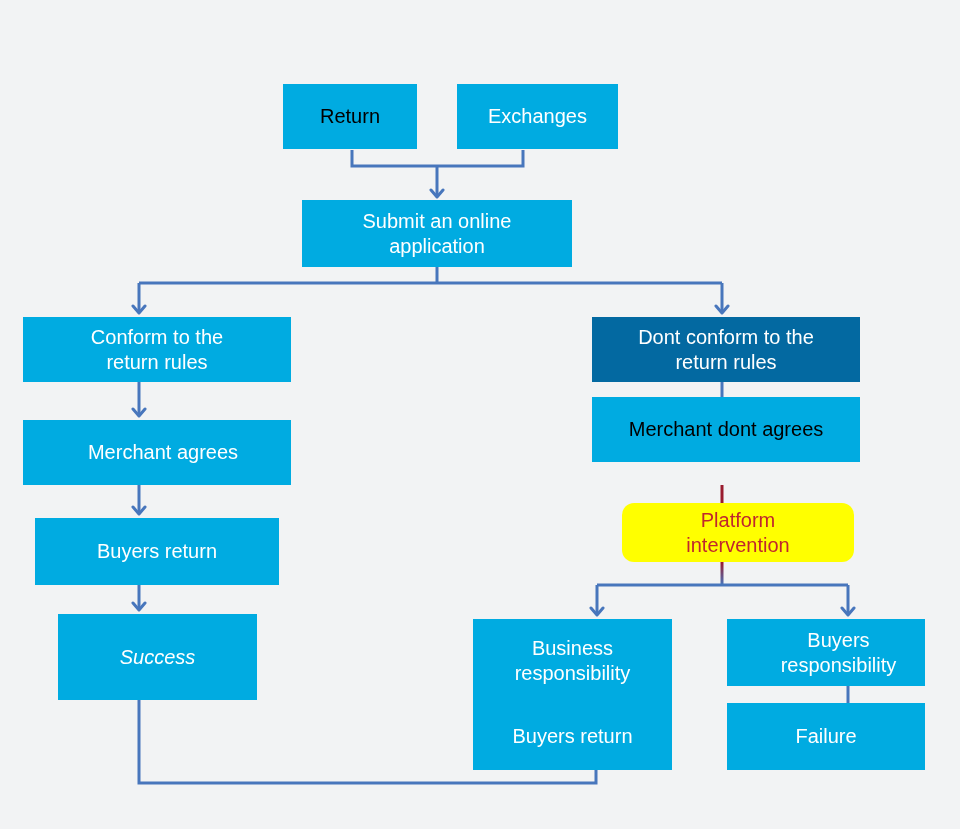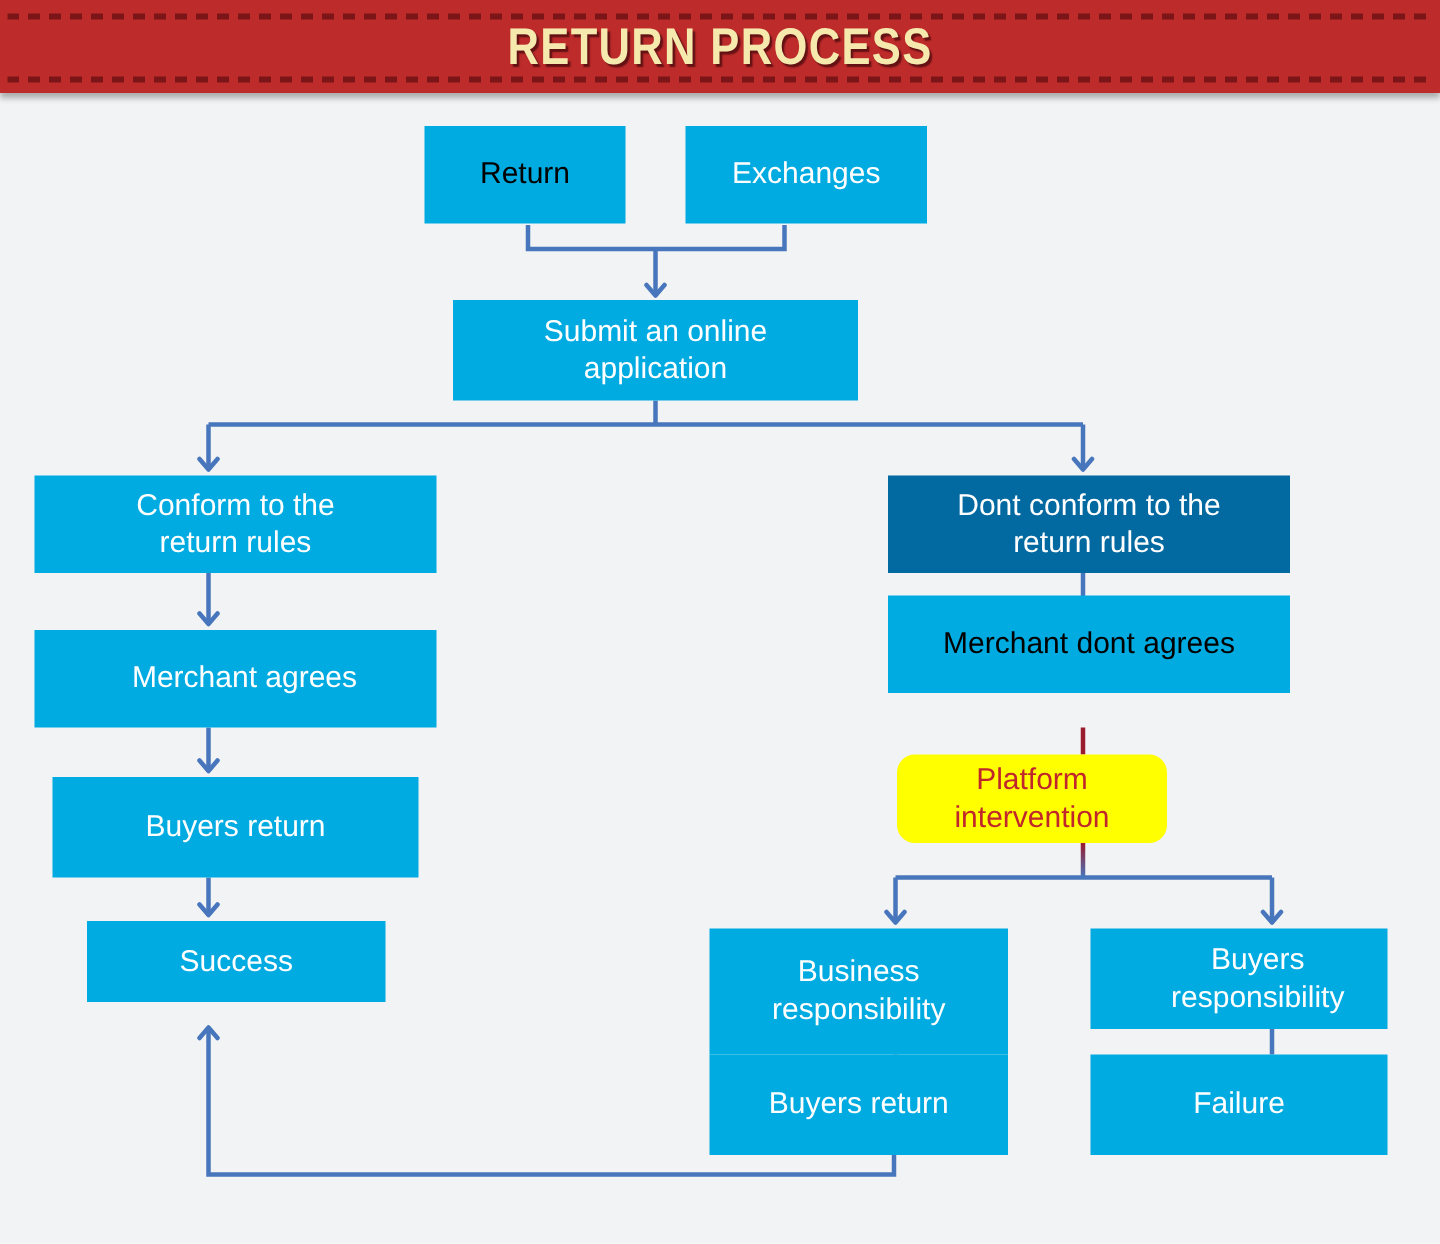--- a/index.html
+++ b/index.html
@@ -23,27 +23,20 @@
   .connectors { position:absolute; top:0; left:0; width:960px; height:829px; pointer-events:none; }
   .node { position:absolute; display:flex; align-items:center; justify-content:center;
           text-align:center; font-size:20px; line-height:1.25; white-space:pre-line; }
   .node.highlight { border-radius:12px; }
 </style>
 </head>
 <body>
 
 <div class="page">
 
-  <div class="header">
-    <div class="dash-row dash-top"></div>
-    <div class="dash-row dash-bottom"></div>
-    <div class="header-title">
-      <span>RETURN PROCESS</span>
-    </div>
-  </div>
 
   <svg class="connectors" id="connectors" viewBox="0 0 960 829" xmlns="http://www.w3.org/2000/svg">
     <defs>
       <marker id="arrow-blue" markerWidth="16" markerHeight="16" refX="8" refY="8" orient="auto" markerUnits="userSpaceOnUse">
         <path d="M2,2 L9,8 L2,14" fill="none" stroke="#4876BC" stroke-width="3" stroke-linecap="round" stroke-linejoin="round"></path>
       </marker>
       <linearGradient id="redblue" gradientUnits="userSpaceOnUse" x1="722" y1="562" x2="722" y2="585">
         <stop offset="0" stop-color="#9A1B2E"></stop>
         <stop offset="1" stop-color="#4876BC"></stop>
       </linearGradient>
@@ -72,24 +65,24 @@
       <div class="node" style="left: 283px; top: 84px; width: 134px; height: 65px; background: rgb(0, 171, 225); color: #000000;">Return</div>
       <div class="node" style="left: 457px; top: 84px; width: 161px; height: 65px; background: rgb(0, 171, 225); color: rgb(255, 255, 255);">Exchanges</div>
       <div class="node" style="left: 302px; top: 200px; width: 270px; height: 67px; background: rgb(0, 171, 225); color: rgb(255, 255, 255);">Submit an online
 application</div>
       <div class="node" style="left: 23px; top: 317px; width: 268px; height: 65px; background: rgb(0, 171, 225); color: rgb(255, 255, 255);">Conform to the
 return rules</div>
       <div class="node" style="left: 592px; top: 317px; width: 268px; height: 65px; background: #0369a1; color: rgb(255, 255, 255);">Dont conform to the
 return rules</div>
       <div class="node" style="left: 23px; top: 420px; width: 268px; height: 65px; background: rgb(0, 171, 225); color: rgb(255, 255, 255); padding-left: 12px;">Merchant agrees</div>
       <div class="node" style="left: 592px; top: 397px; width: 268px; height: 65px; background: rgb(0, 171, 225); color: #000000;">Merchant dont agrees</div>
-      <div class="node highlight" style="left: 598px; top: 503px; width: 180px; height: 59px; background: rgb(255, 255, 0); color: rgb(192, 39, 45);">Platform
+      <div class="node highlight" style="left: 622px; top: 503px; width: 232px; height: 59px; background: rgb(255, 255, 0); color: rgb(192, 39, 45);">Platform
 intervention</div>
       <div class="node" style="left: 35px; top: 518px; width: 244px; height: 67px; background: rgb(0, 171, 225); color: rgb(255, 255, 255);">Buyers return</div>
-      <div class="node" style="left: 58px; top: 614px; width: 199px; height: 54px; background: rgb(0, 171, 225); color: rgb(255, 255, 255);">Success</div>
+      <div class="node" style="left: 58px; top: 614px; width: 199px; height: 86px; background: rgb(0, 171, 225); color: rgb(255, 255, 255); font-style: italic;">Success</div>
       <div class="node" style="left: 473px; top: 619px; width: 199px; height: 84px; background: rgb(0, 171, 225); color: rgb(255, 255, 255);">Business
 responsibility</div>
       <div class="node" style="left: 727px; top: 619px; width: 198px; height: 67px; background: rgb(0, 171, 225); color: rgb(255, 255, 255); padding-left: 25px;">Buyers
 responsibility</div>
       <div class="node" style="left: 473px; top: 703px; width: 199px; height: 67px; background: rgb(0, 171, 225); color: rgb(255, 255, 255);">Buyers return</div>
       <div class="node" style="left: 727px; top: 703px; width: 198px; height: 67px; background: rgb(0, 171, 225); color: rgb(255, 255, 255);">Failure</div>
     </div>
 
 </div>
 

